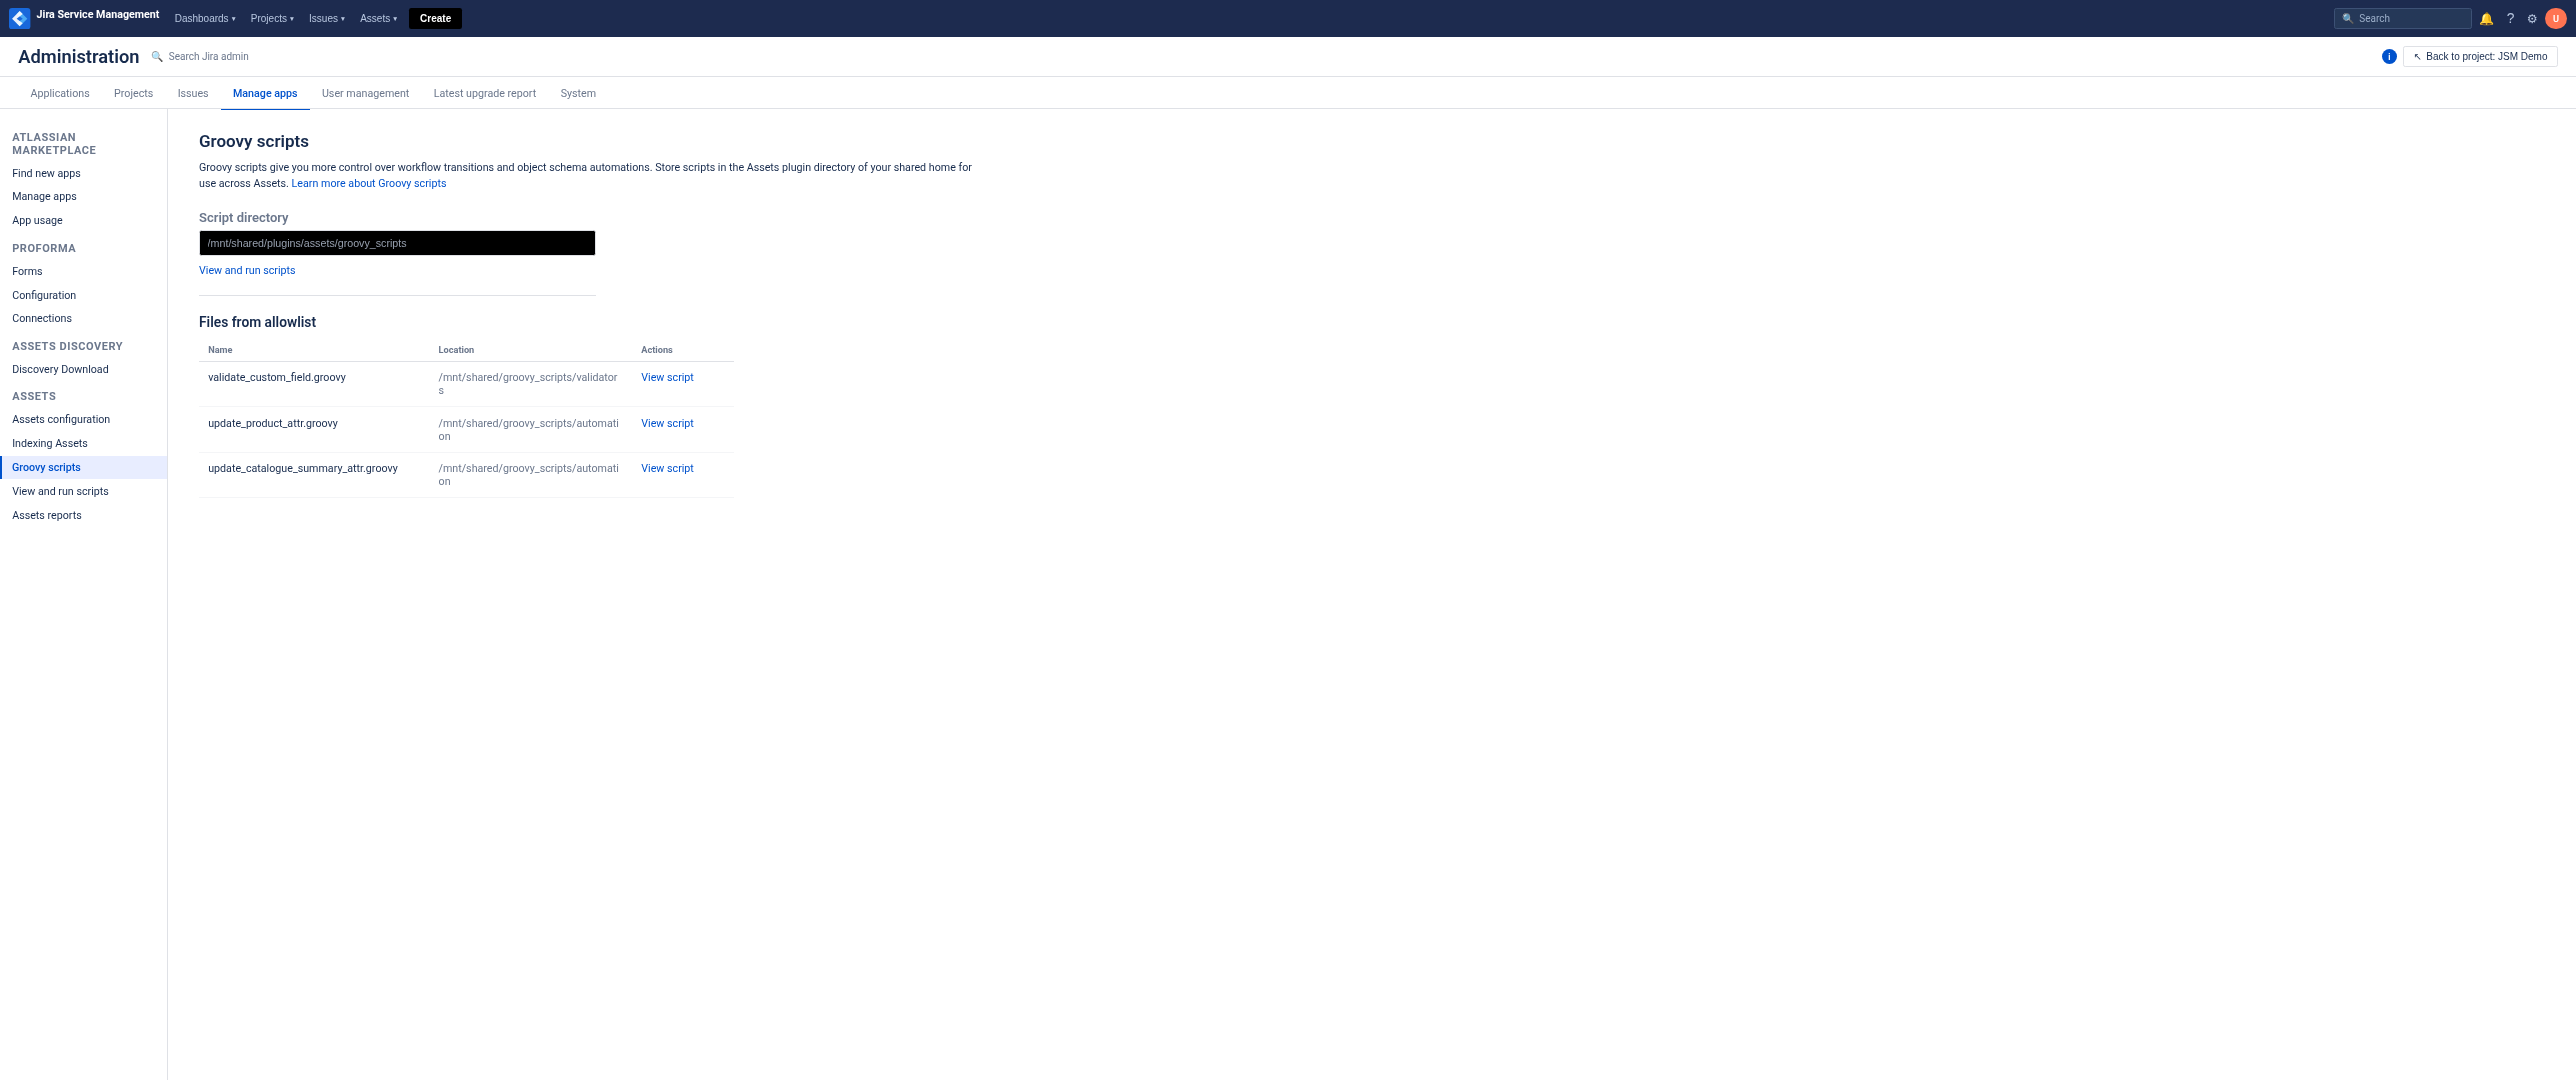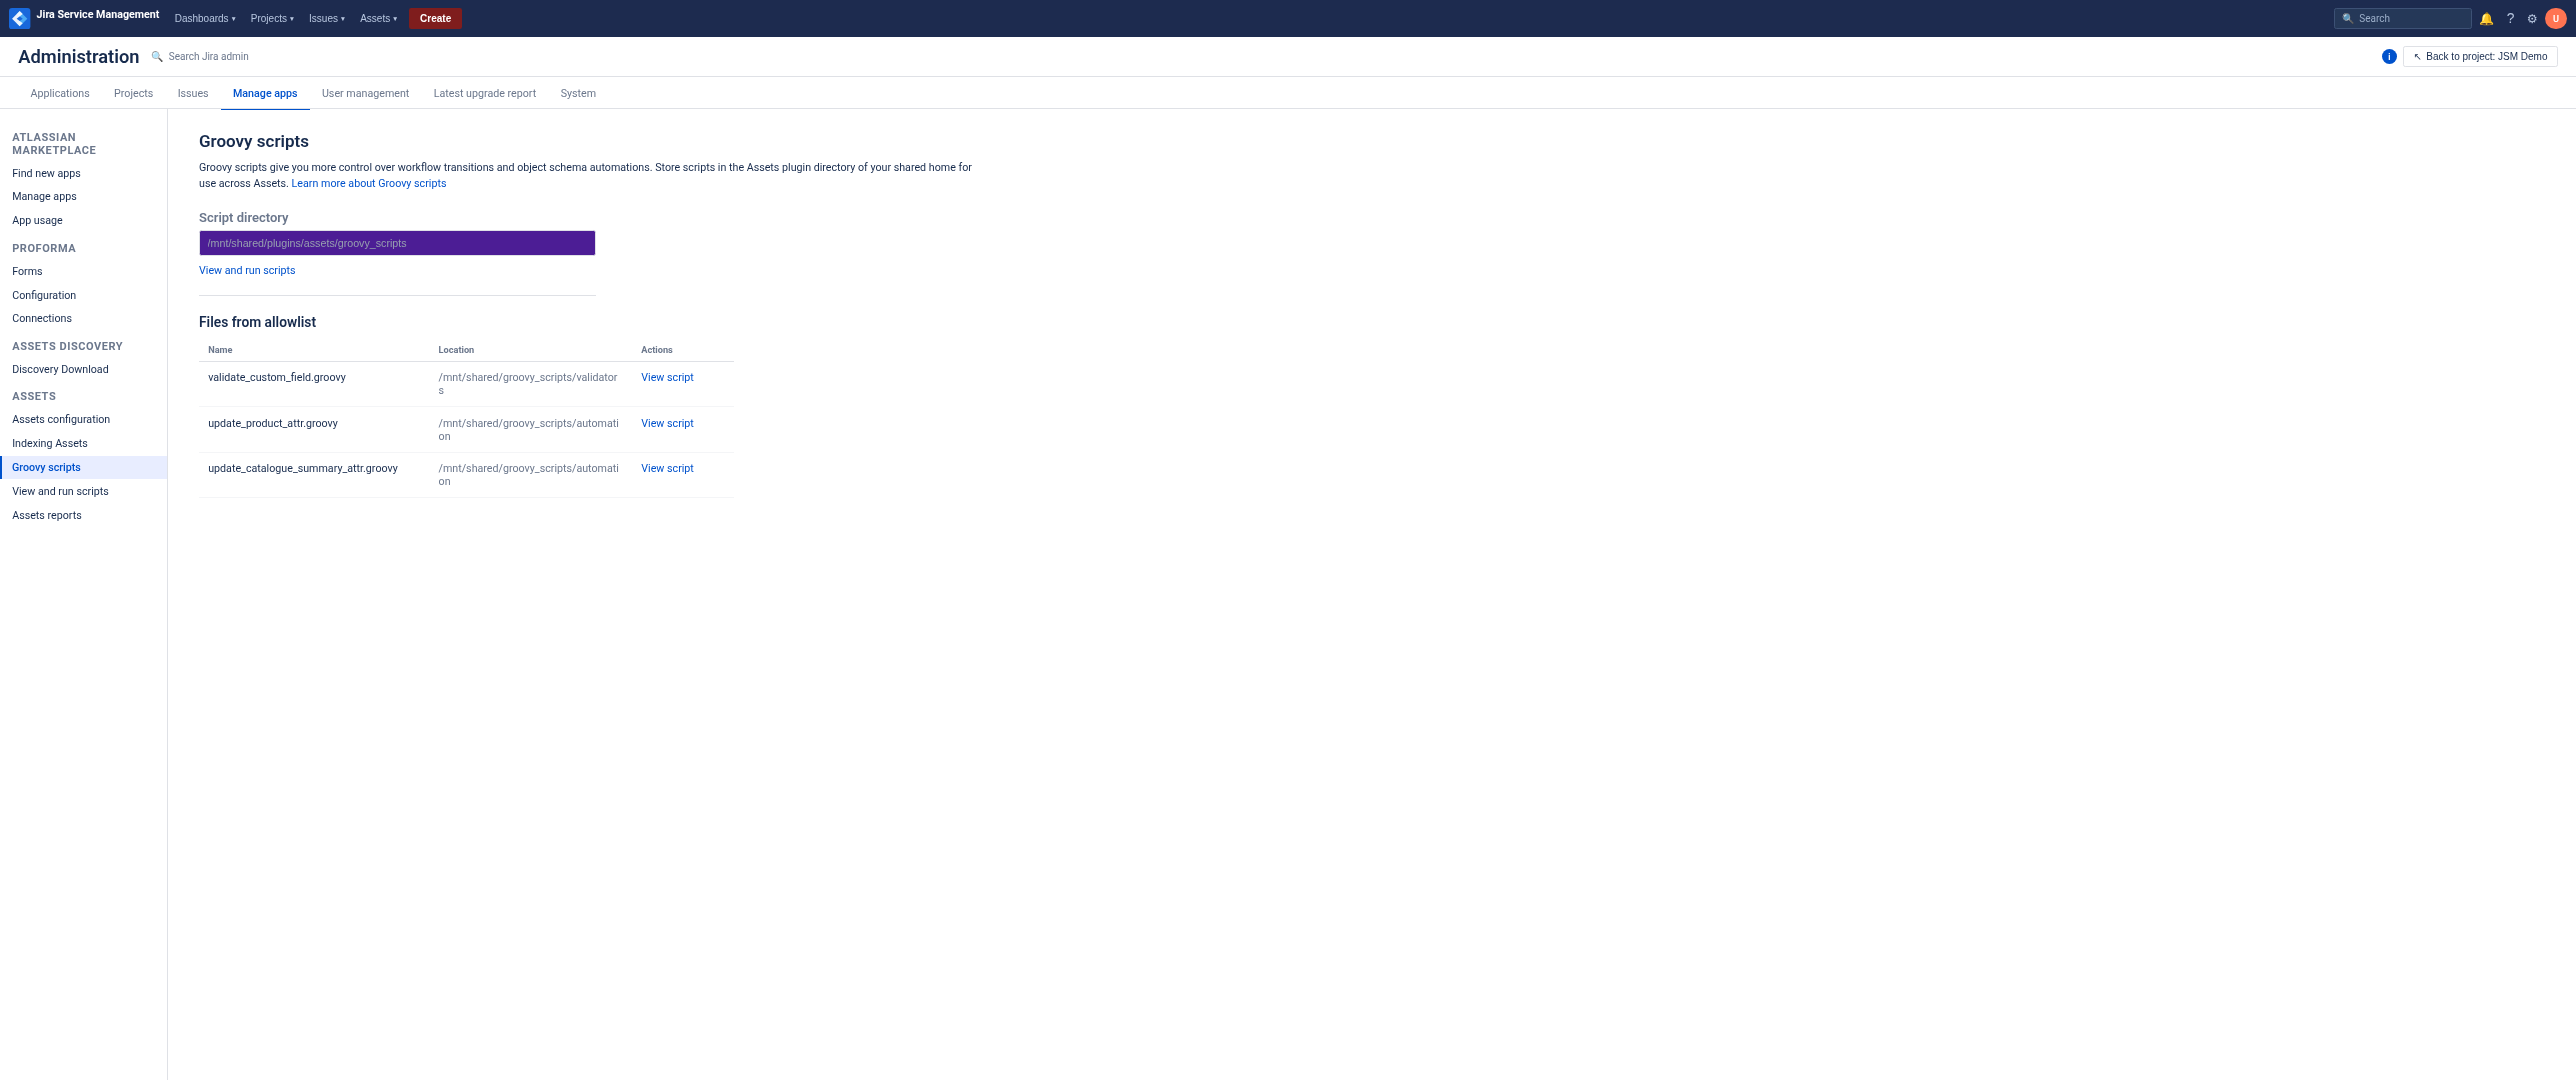--- a/index.html
+++ b/index.html
@@ -35,21 +35,21 @@
       font-size: 10px;
       padding: 4.6px 6.1px;
       cursor: pointer;
       border-radius: 2.3px;
       display: flex;
       align-items: center;
       gap: 3.1px;
       white-space: nowrap;
     }
     .create-btn {
-      background: #7f1d1d;
+      background: #000000;
       color: #fff;
       border: none;
       border-radius: 2.3px;
       padding: 4.6px 10.7px;
       font-size: 10px;
       font-weight: 600;
       cursor: pointer;
       margin-left: 3.1px;
     }
     .nav-right {
@@ -234,21 +234,21 @@
       color: #6b778c;
       margin-bottom: 4.6px;
     }
     .script-dir-input {
       width: 397px;
       padding: 6.1px 7.6px;
       border: 0.8px solid #dfe1e6;
       border-radius: 2.3px;
       font-size: 10.7px;
       color: #97a0af;
-      background: #4c1d95;
+      background: #000000;
       display: block;
       margin-bottom: 7.6px;
     }
     .view-run-link {
       color: #0052cc;
       font-size: 10.7px;
       cursor: pointer;
       text-decoration: none;
     }
 

